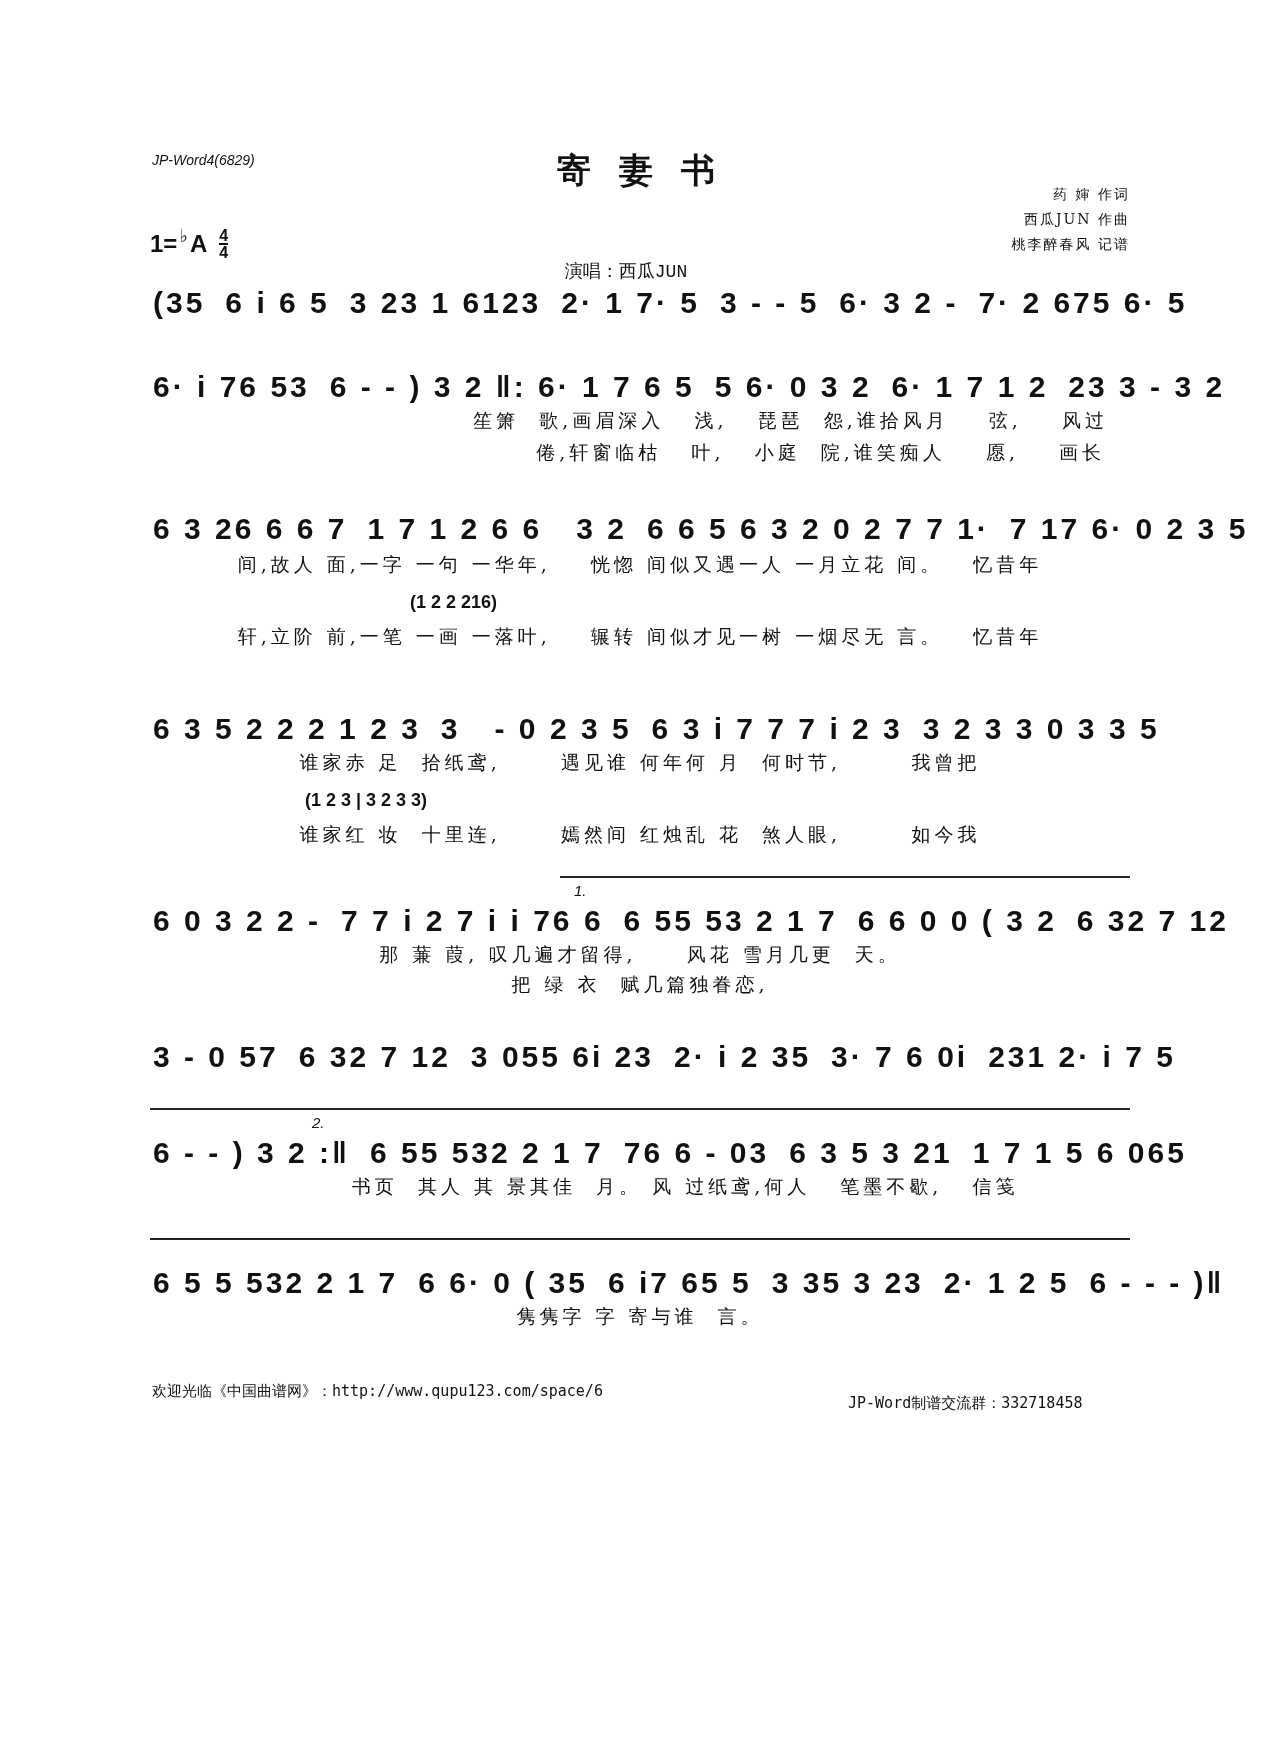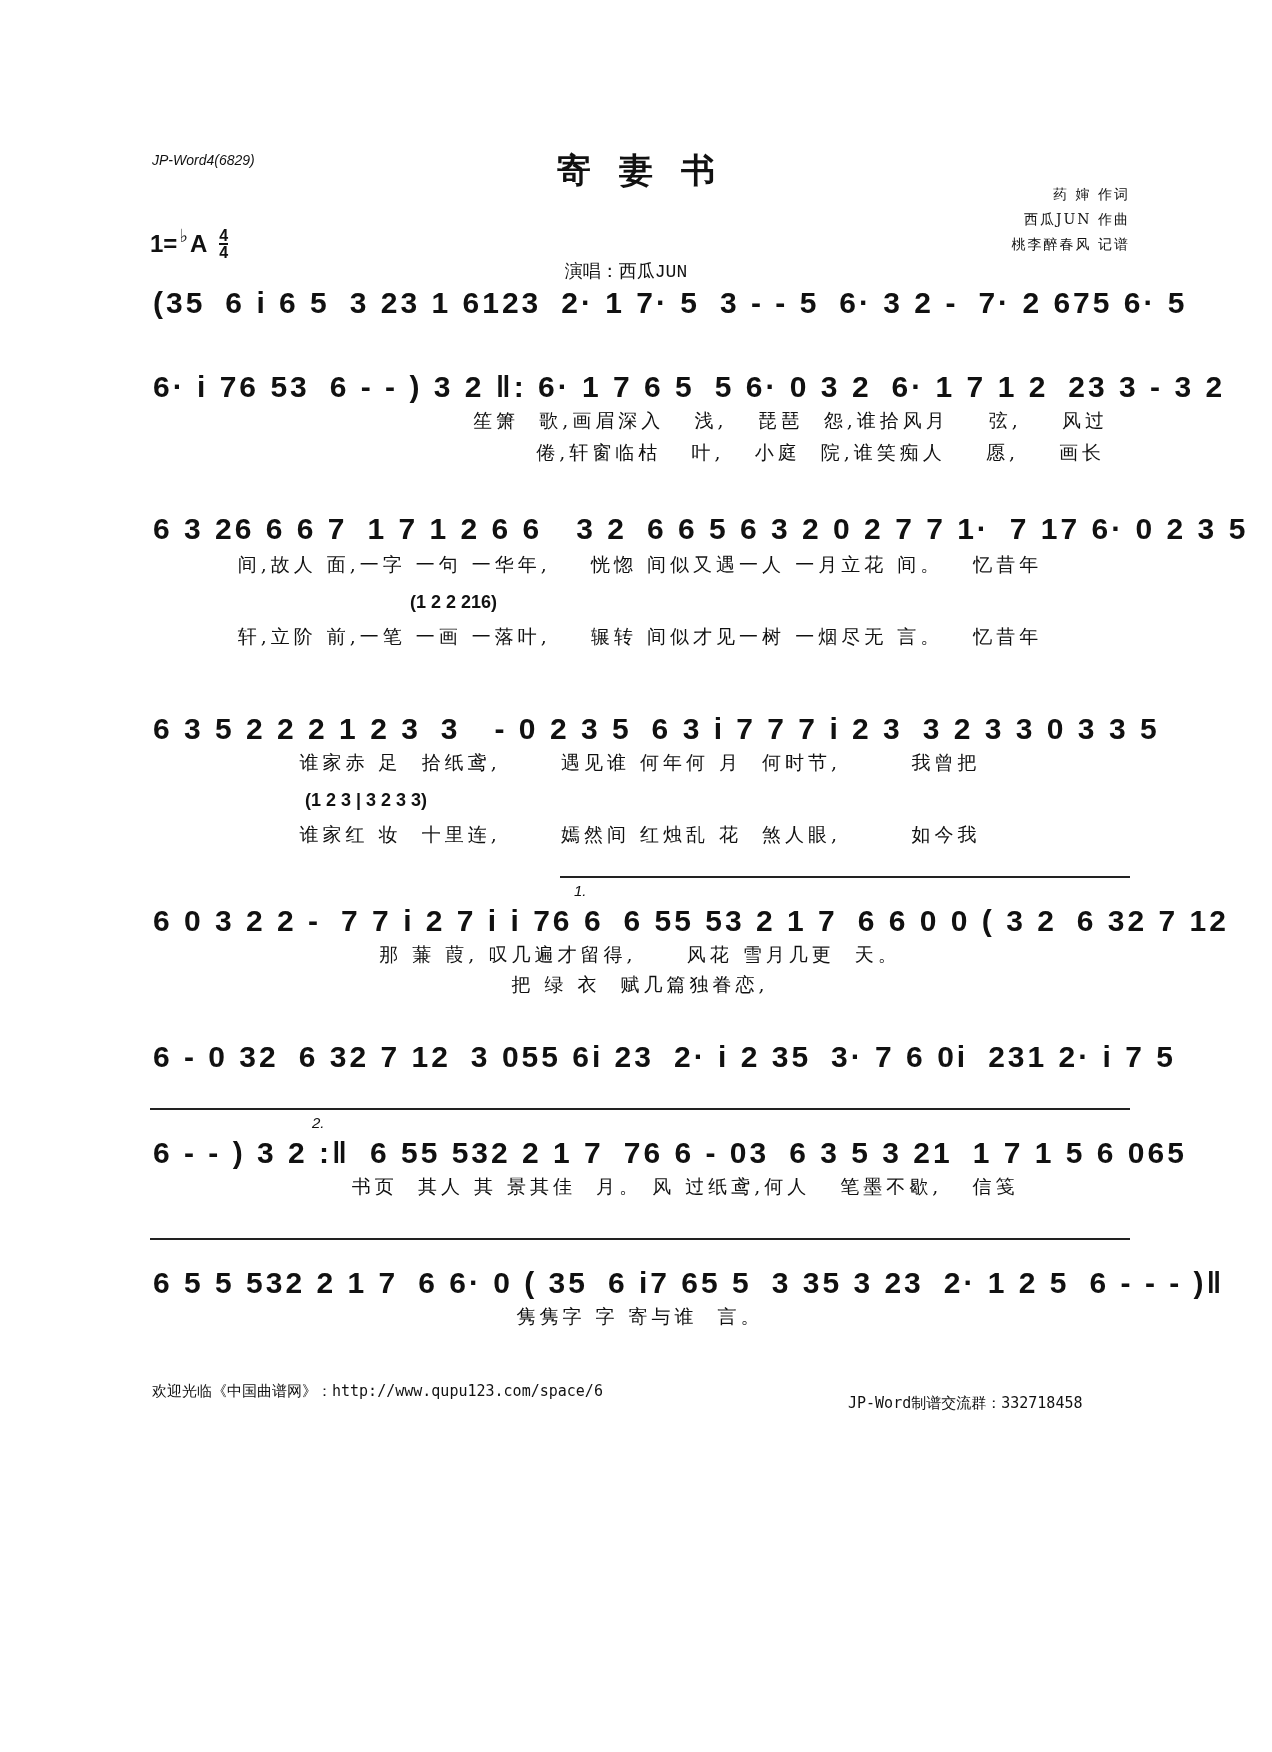--- a/index.html
+++ b/index.html
@@ -90,21 +90,21 @@
   <span class="seg">6 0 3 2 2 -</span><span class="bar"></span>
   <span class="seg">7 7 i 2 7 i i 76 6</span><span class="bar"></span>
   <span class="seg">6 55 53 2 1 7</span><span class="bar"></span>
   <span class="seg">6 6 0 0 ( 3 2</span><span class="bar"></span>
   <span class="seg">6 32 7 12</span><span class="bar"></span>
 </div>
 <div class="abs lyric" style="top:942px">那 蒹 葭, 叹几遍才留得,     风花 雪月几更  天。</div>
 <div class="abs lyric" style="top:972px">把 绿 衣  赋几篇独眷恋,</div>
 
 <div class="abs staff" style="top:1040px">
-  <span class="seg">6 - 0 32</span><span class="bar"></span>
+  <span class="seg">3 - 0 57</span><span class="bar"></span>
   <span class="seg">6 32 7 12</span><span class="bar"></span>
   <span class="seg">3 055 6i 23</span><span class="bar"></span>
   <span class="seg">2· i 2 35</span><span class="bar"></span>
   <span class="seg">3· 7 6 0i</span><span class="bar"></span>
   <span class="seg">231 2· i 7 5</span><span class="bar"></span>
 </div>
 
 <div class="abs bracket-line" style="top:1108px; left:150px; width:980px;"></div>
 <div class="abs" style="top:1114px; left:312px; font-style:italic; font-size:15px;">2.</div>
 <div class="abs staff" style="top:1136px">

